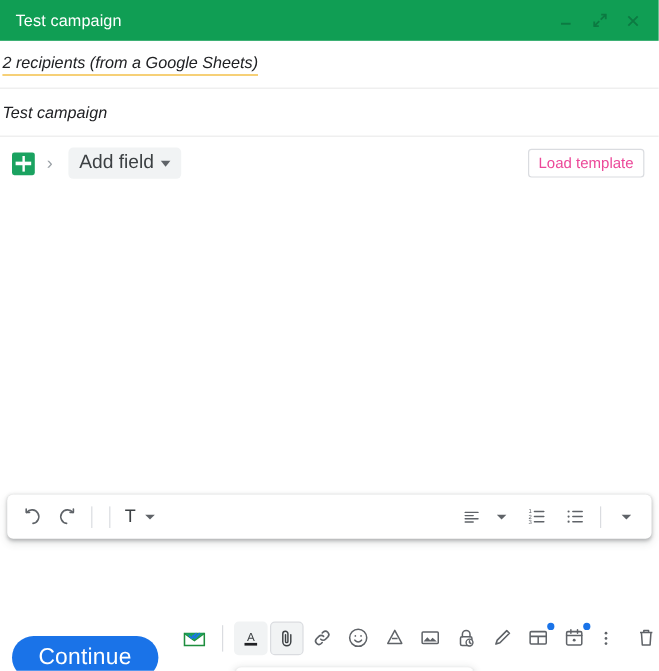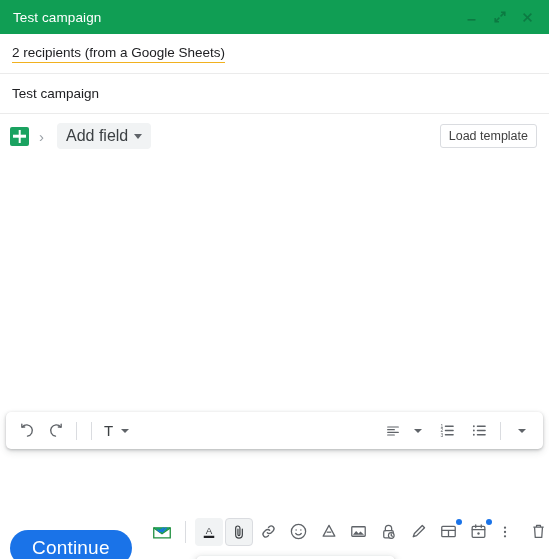--- a/index.html
+++ b/index.html
@@ -23,23 +23,24 @@
   .titlebar .title{
     color:#ffffff;font-size:13.5px;font-weight:400;letter-spacing:.1px;
     white-space:nowrap;overflow:hidden;text-overflow:ellipsis;
   }
   .win-ctrls{display:flex;align-items:center;gap:13px;}
   .win-btn{width:15px;height:15px;display:flex;align-items:center;justify-content:center;cursor:pointer;}
   .win-btn svg{display:block;}
 
   
   .field-row{
-    position:relative;padding:0 12px;box-sizing:border-box;
+    position:relative;padding:0 2px;box-sizing:border-box;
     display:flex;align-items:center;
     border-bottom:1px solid #ebebeb;
+    font-style:italic;
   }
   .row-recipients{height:40px;}
   .row-subject{height:40px;}
   .recip-text{
     font-size:13.5px;color:#202124;
     border-bottom:1.5px solid #f1b11f;
     padding-bottom:1px;line-height:16px;cursor:pointer;
   }
   .subject-text{font-size:13.5px;color:#202124;}
 
@@ -66,21 +67,21 @@
   .addfield-btn{
     background:#f1f3f4;border:none;border-radius:4px;
     height:26px;padding:0 9px;display:flex;align-items:center;gap:6px;
     font-size:16px;color:#3c4043;cursor:pointer;
     font-family:inherit;margin-left:3px;
   }
   .caret{width:0;height:0;border-left:4px solid transparent;border-right:4px solid transparent;border-top:5px solid #5f6368;}
   .spacer{flex:1;}
   .load-template{
     background:#fff;border:1px solid #dadce0;border-radius:3px;
-    height:24px;padding:0 8px;font-size:12.5px;color:#404040;
+    height:24px;padding:0 8px;font-size:12.5px;color:#ec4899;
     cursor:pointer;font-family:inherit;display:flex;align-items:center;
   }
 
   
   .compose-body{flex:1;background:#fff;position:relative;}
 
   
   .fmt-toolbar{
     position:absolute;left:6px;right:6px;bottom:55px;height:37px;
     background:#ffffff;border-radius:5px;

